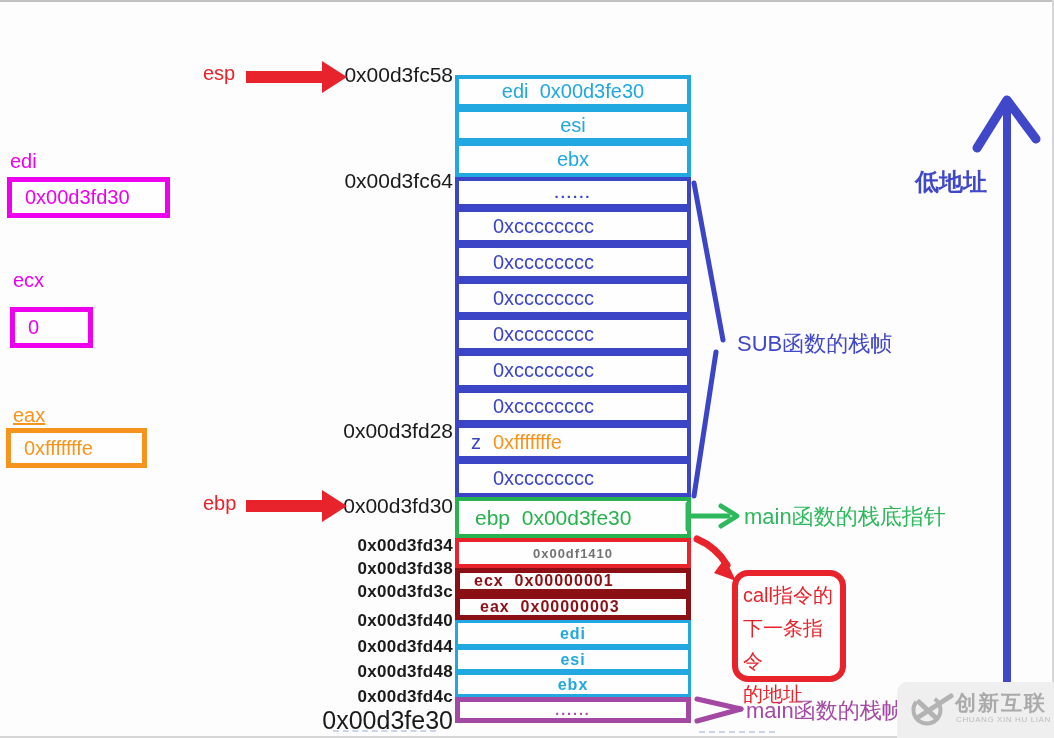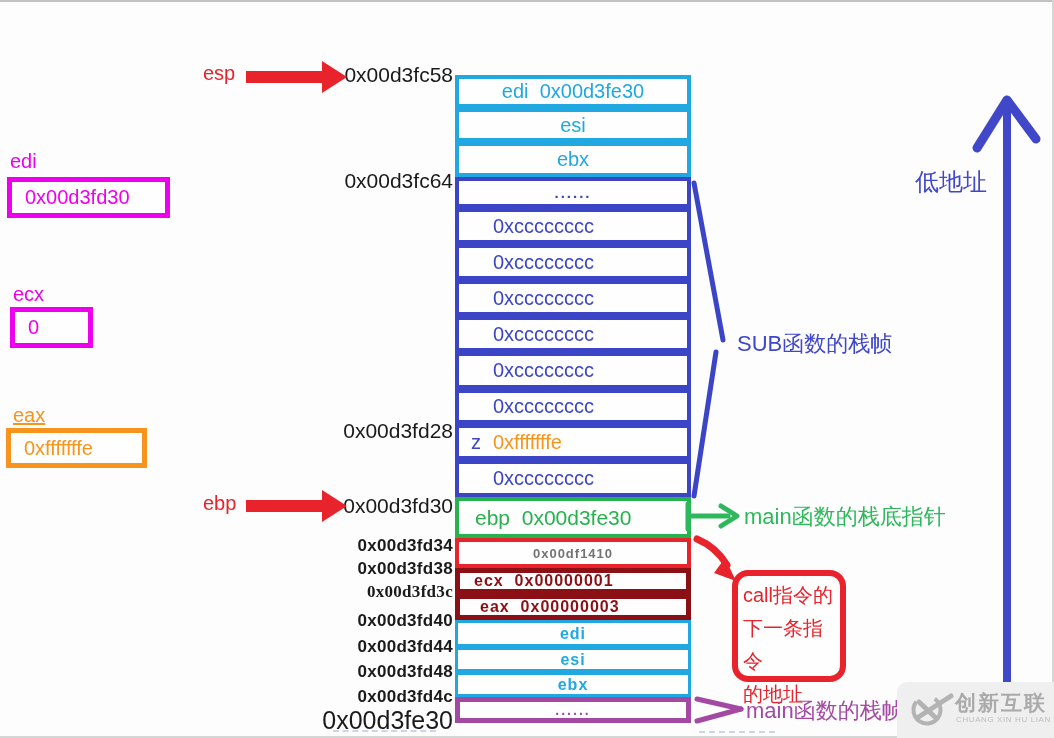--- a/index.html
+++ b/index.html
@@ -69,40 +69,40 @@
 
   <div class="edge" style="left:0;top:0;width:1054px;height:2px;"></div>
   <div class="edge" style="left:1052px;top:0;width:2px;height:738px;background:#d6d6d6;"></div>
   <div class="edge" style="left:0;top:736px;width:1054px;height:2px;background:#d6d6d6;"></div>
 
   <div class="reg-label magenta" style="left:10px;top:150px;">edi</div>
   <div class="reg-box m-border" style="left:7px;top:177px;width:163px;height:41px;">
     <span class="magenta">0x00d3fd30</span>
   </div>
 
-  <div class="reg-label magenta" style="left:13px;top:283px;">ecx</div>
+  <div class="reg-label magenta" style="left:13px;top:269px;">ecx</div>
   <div class="reg-box m-border" style="left:10px;top:307px;width:83px;height:41px;">
     <span class="magenta">0</span>
   </div>
 
   <div class="reg-label orange" style="left:13px;top:404px;text-decoration:underline;">eax</div>
   <div class="reg-box o-border" style="left:6px;top:428px;width:141px;height:40px;">
     <span class="orange">0xfffffffe</span>
   </div>
 
   <div class="ptr-label" style="left:203px;top:62px;">esp</div>
   <div class="ptr-label" style="left:203px;top:492px;">ebp</div>
 
   <div class="addr addr-big" style="top:63px;">0x00d3fc58</div>
   <div class="addr addr-big" style="top:169px;">0x00d3fc64</div>
   <div class="addr addr-big" style="top:419px;">0x00d3fd28</div>
   <div class="addr addr-big" style="top:494px;">0x00d3fd30</div>
   <div class="addr addr-sm" style="top:536px;">0x00d3fd34</div>
   <div class="addr addr-sm" style="top:559px;">0x00d3fd38</div>
-  <div class="addr addr-sm" style="top:582px;font-family:Liberation Serif, serif;">0x00d3fd3c</div>
+  <div class="addr addr-sm" style="top:582px;">0x00d3fd3c</div>
   <div class="addr addr-sm" style="top:611px;">0x00d3fd40</div>
   <div class="addr addr-sm" style="top:637px;">0x00d3fd44</div>
   <div class="addr addr-sm" style="top:662px;">0x00d3fd48</div>
   <div class="addr addr-sm" style="top:687px;">0x00d3fd4c</div>
   <div class="addr addr-xl" style="top:706px;">0x00d3fe30</div>
 
   <div class="stack">
     <div class="cell c-cyan" style="height:33px;">edi  0x00d3fe30</div>
     <div class="cell c-cyan" style="height:34px;">esi</div>
     <div class="cell c-cyan" style="height:35px;">ebx</div>
@@ -129,21 +129,21 @@
   </div>
 
   <div class="anno a-blue" style="left:737px;top:329px;">SUB函数的栈帧</div>
   <div class="anno a-green" style="left:744px;top:502px;">main函数的栈底指针</div>
   <div class="call-box">
     <div>call指令的</div>
     <div>下一条指令</div>
     <div>的地址</div>
   </div>
   <div class="anno a-purple" style="left:746px;top:696px;">main函数的栈帧</div>
-  <div class="anno low-addr" style="left:915px;top:166px;">低地址</div>
+  <div class="anno low-addr" style="left:915px;top:166px;font-weight:bold;">低地址</div>
 
   <svg class="overlay" width="1054" height="738" viewBox="0 0 1054 738">
     <g transform="translate(246,61)">
       <polygon points="0,10 76,10 76,0 101,16 76,32 76,22 0,22" fill="#e8232b"></polygon>
     </g>
     <g transform="translate(246,490)">
       <polygon points="0,10 76,10 76,0 101,16 76,32 76,22 0,22" fill="#e8232b"></polygon>
     </g>
     <g stroke="#3b45c6" stroke-width="5" stroke-linecap="round">
       <line x1="694" y1="183" x2="723" y2="340"></line>

